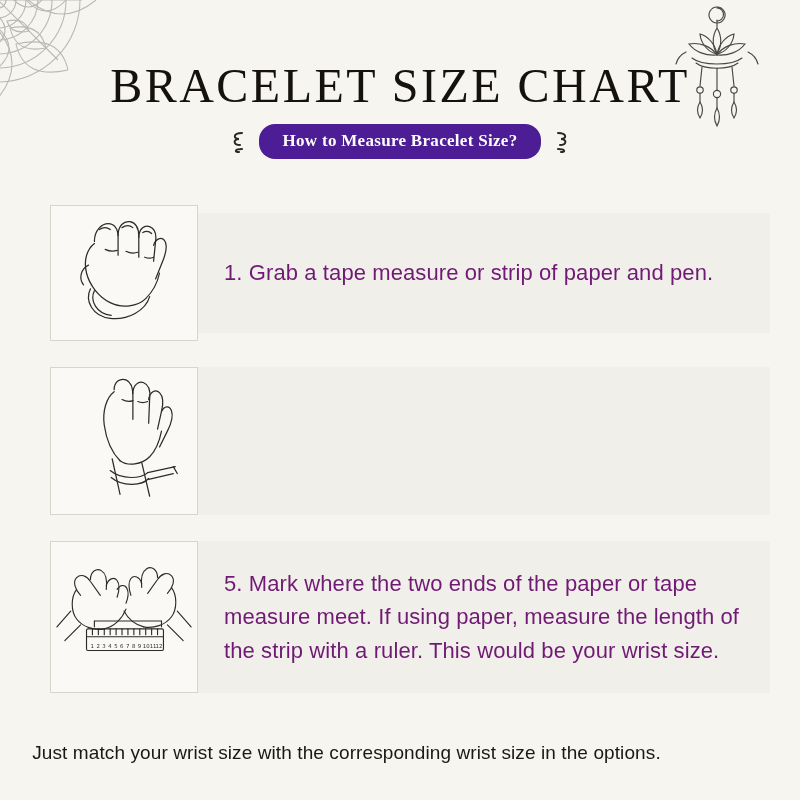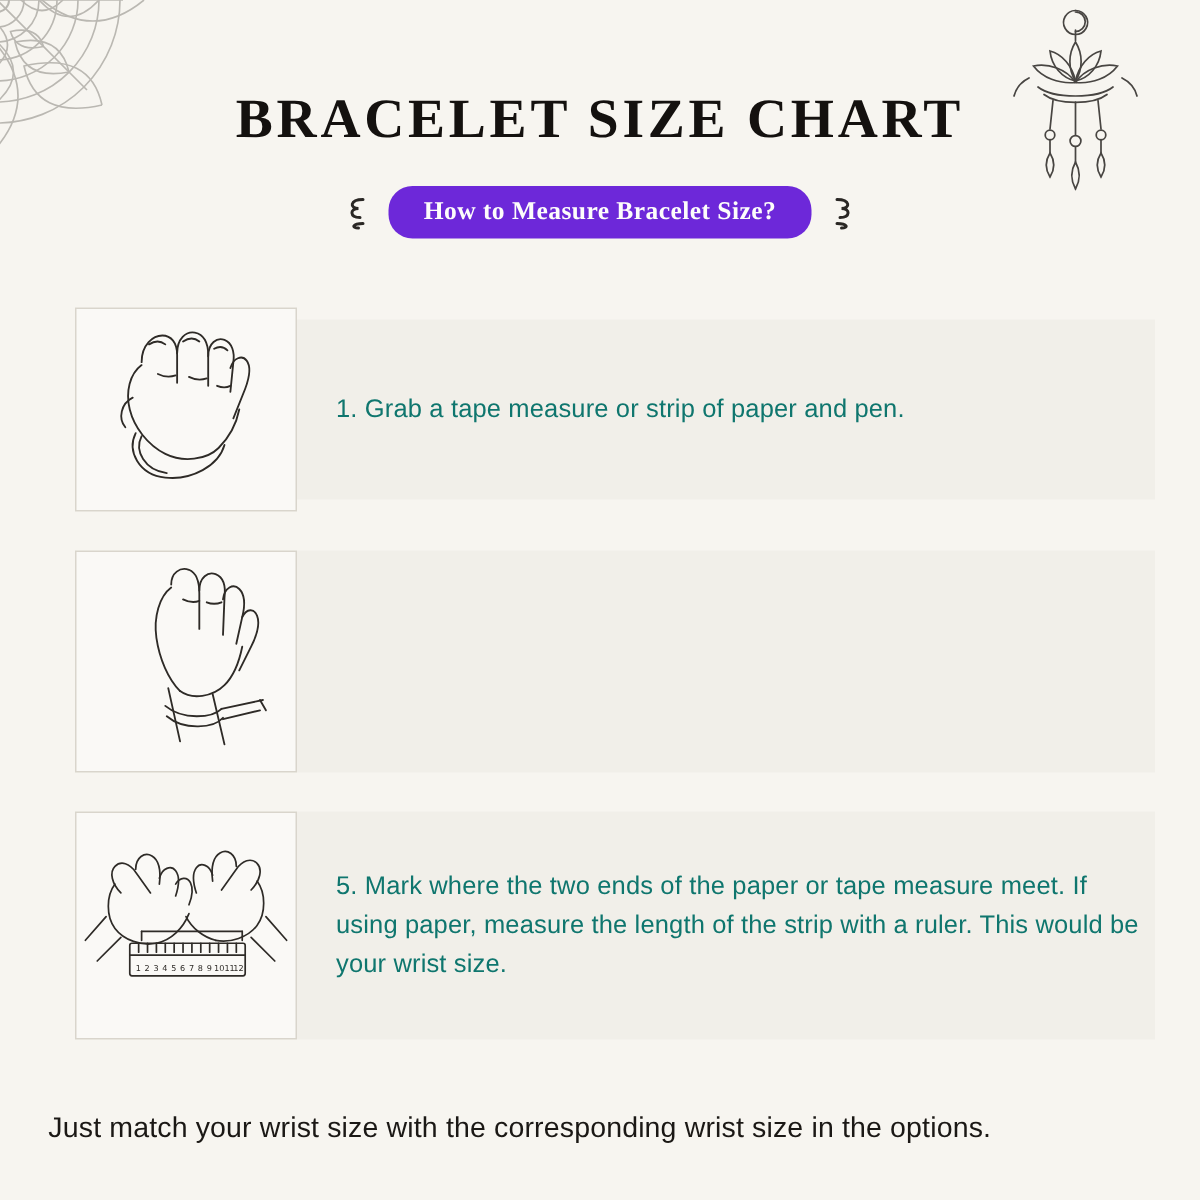--- a/index.html
+++ b/index.html
@@ -38,38 +38,38 @@
   }
 
   
   .title {
     position: absolute;
     top: 58px;
     left: 0;
     width: 800px;
     text-align: center;
     font-family: "Liberation Serif", serif;
-    font-size: 37px;
+    font-size: 48px;
     letter-spacing: 2.5px;
     color: #14110f;
-    font-weight: 700;
+    font-weight: 400;
   }
 
   .subtitle-row {
     position: absolute;
     top: 124px;
     left: 0;
     width: 800px;
     display: flex;
     align-items: center;
     justify-content: center;
     gap: 12px;
   }
   .subtitle-pill {
-    background: #6d28d9;
+    background: #4c1d95;
     color: #fdfdfb;
     font-family: "Liberation Serif", serif;
     font-size: 17px;
     font-weight: bold;
     letter-spacing: .3px;
     padding: 7px 24px 8px 24px;
     border-radius: 16px;
     white-space: nowrap;
   }
   .flourish {
@@ -118,23 +118,23 @@
   .step-1 .thumb { height: 136px; }
   .step-2 .thumb { height: 148px; }
   .step-3 .thumb { height: 152px; }
   .step-text {
     position: relative;
     z-index: 2;
     display: flex;
     align-items: center;
     padding-left: 26px;
     padding-right: 6px;
-    font-size: 17px;
+    font-size: 22px;
     line-height: 1.52;
-    color: #0f766e;
+    color: #701a75;
     letter-spacing: .1px;
   }
 
   
   .footer-note {
     position: absolute;
     bottom: 36px;
     left: 0;
     width: 693px;
     text-align: center;

